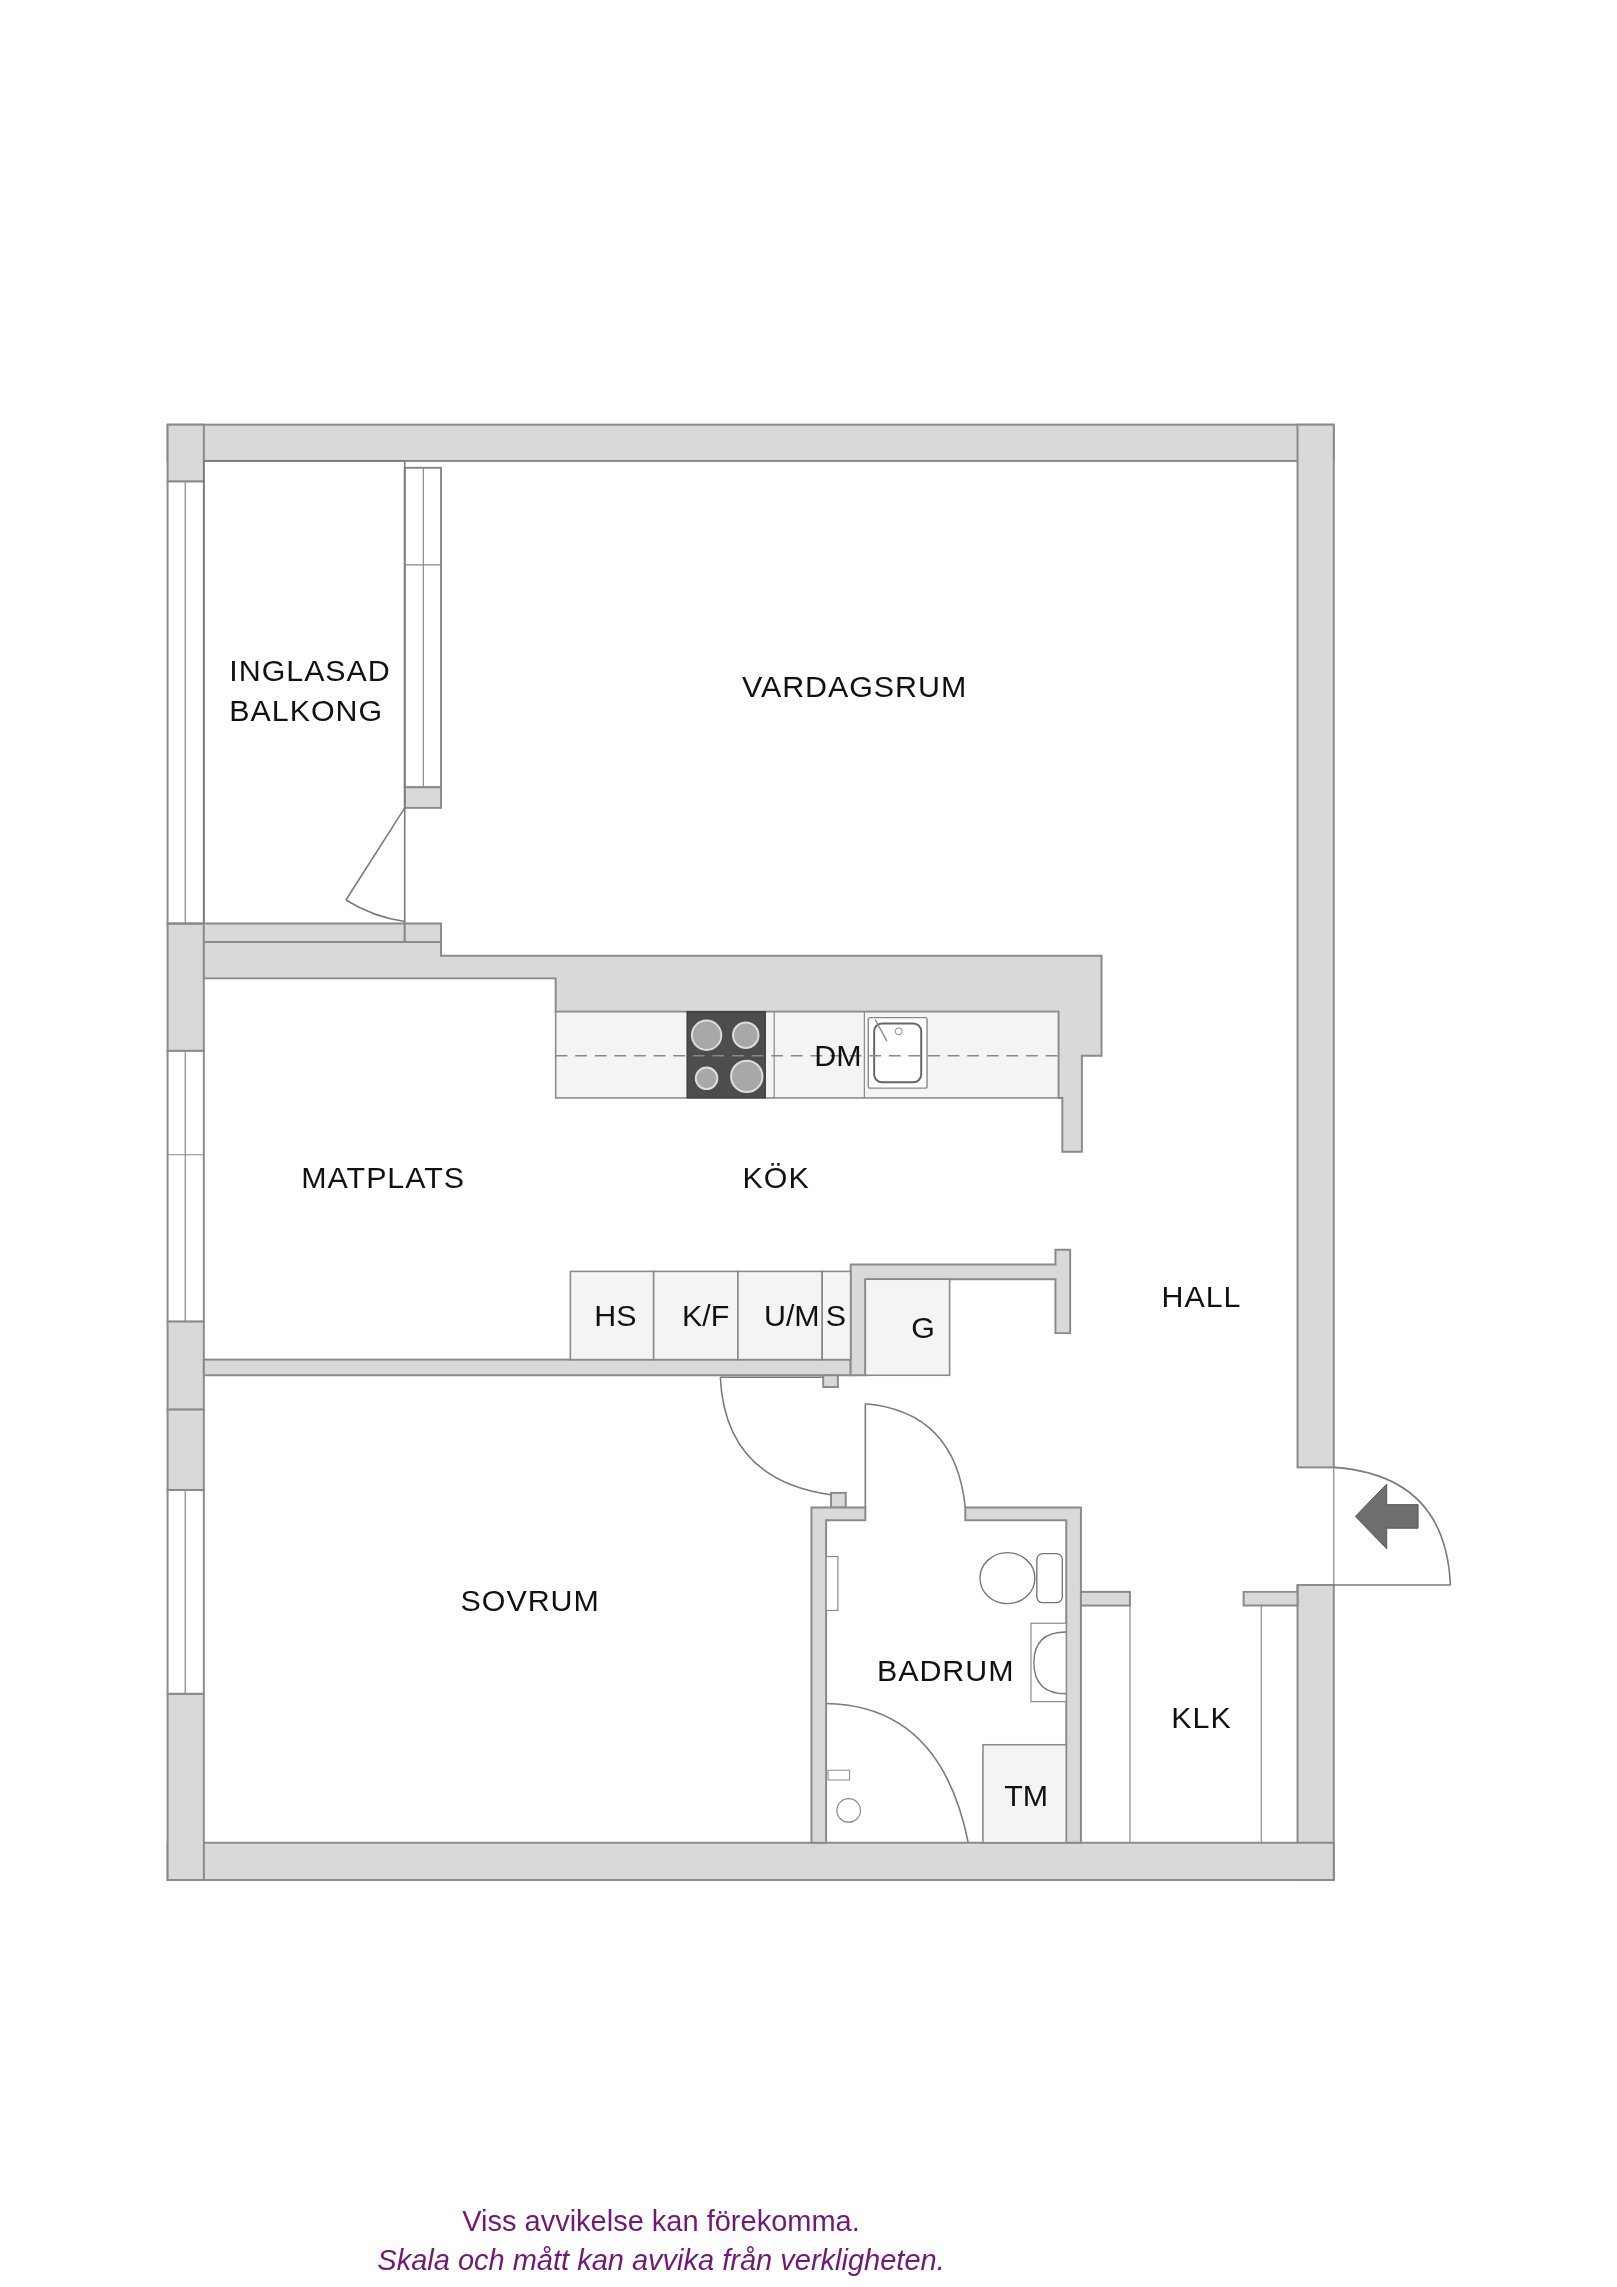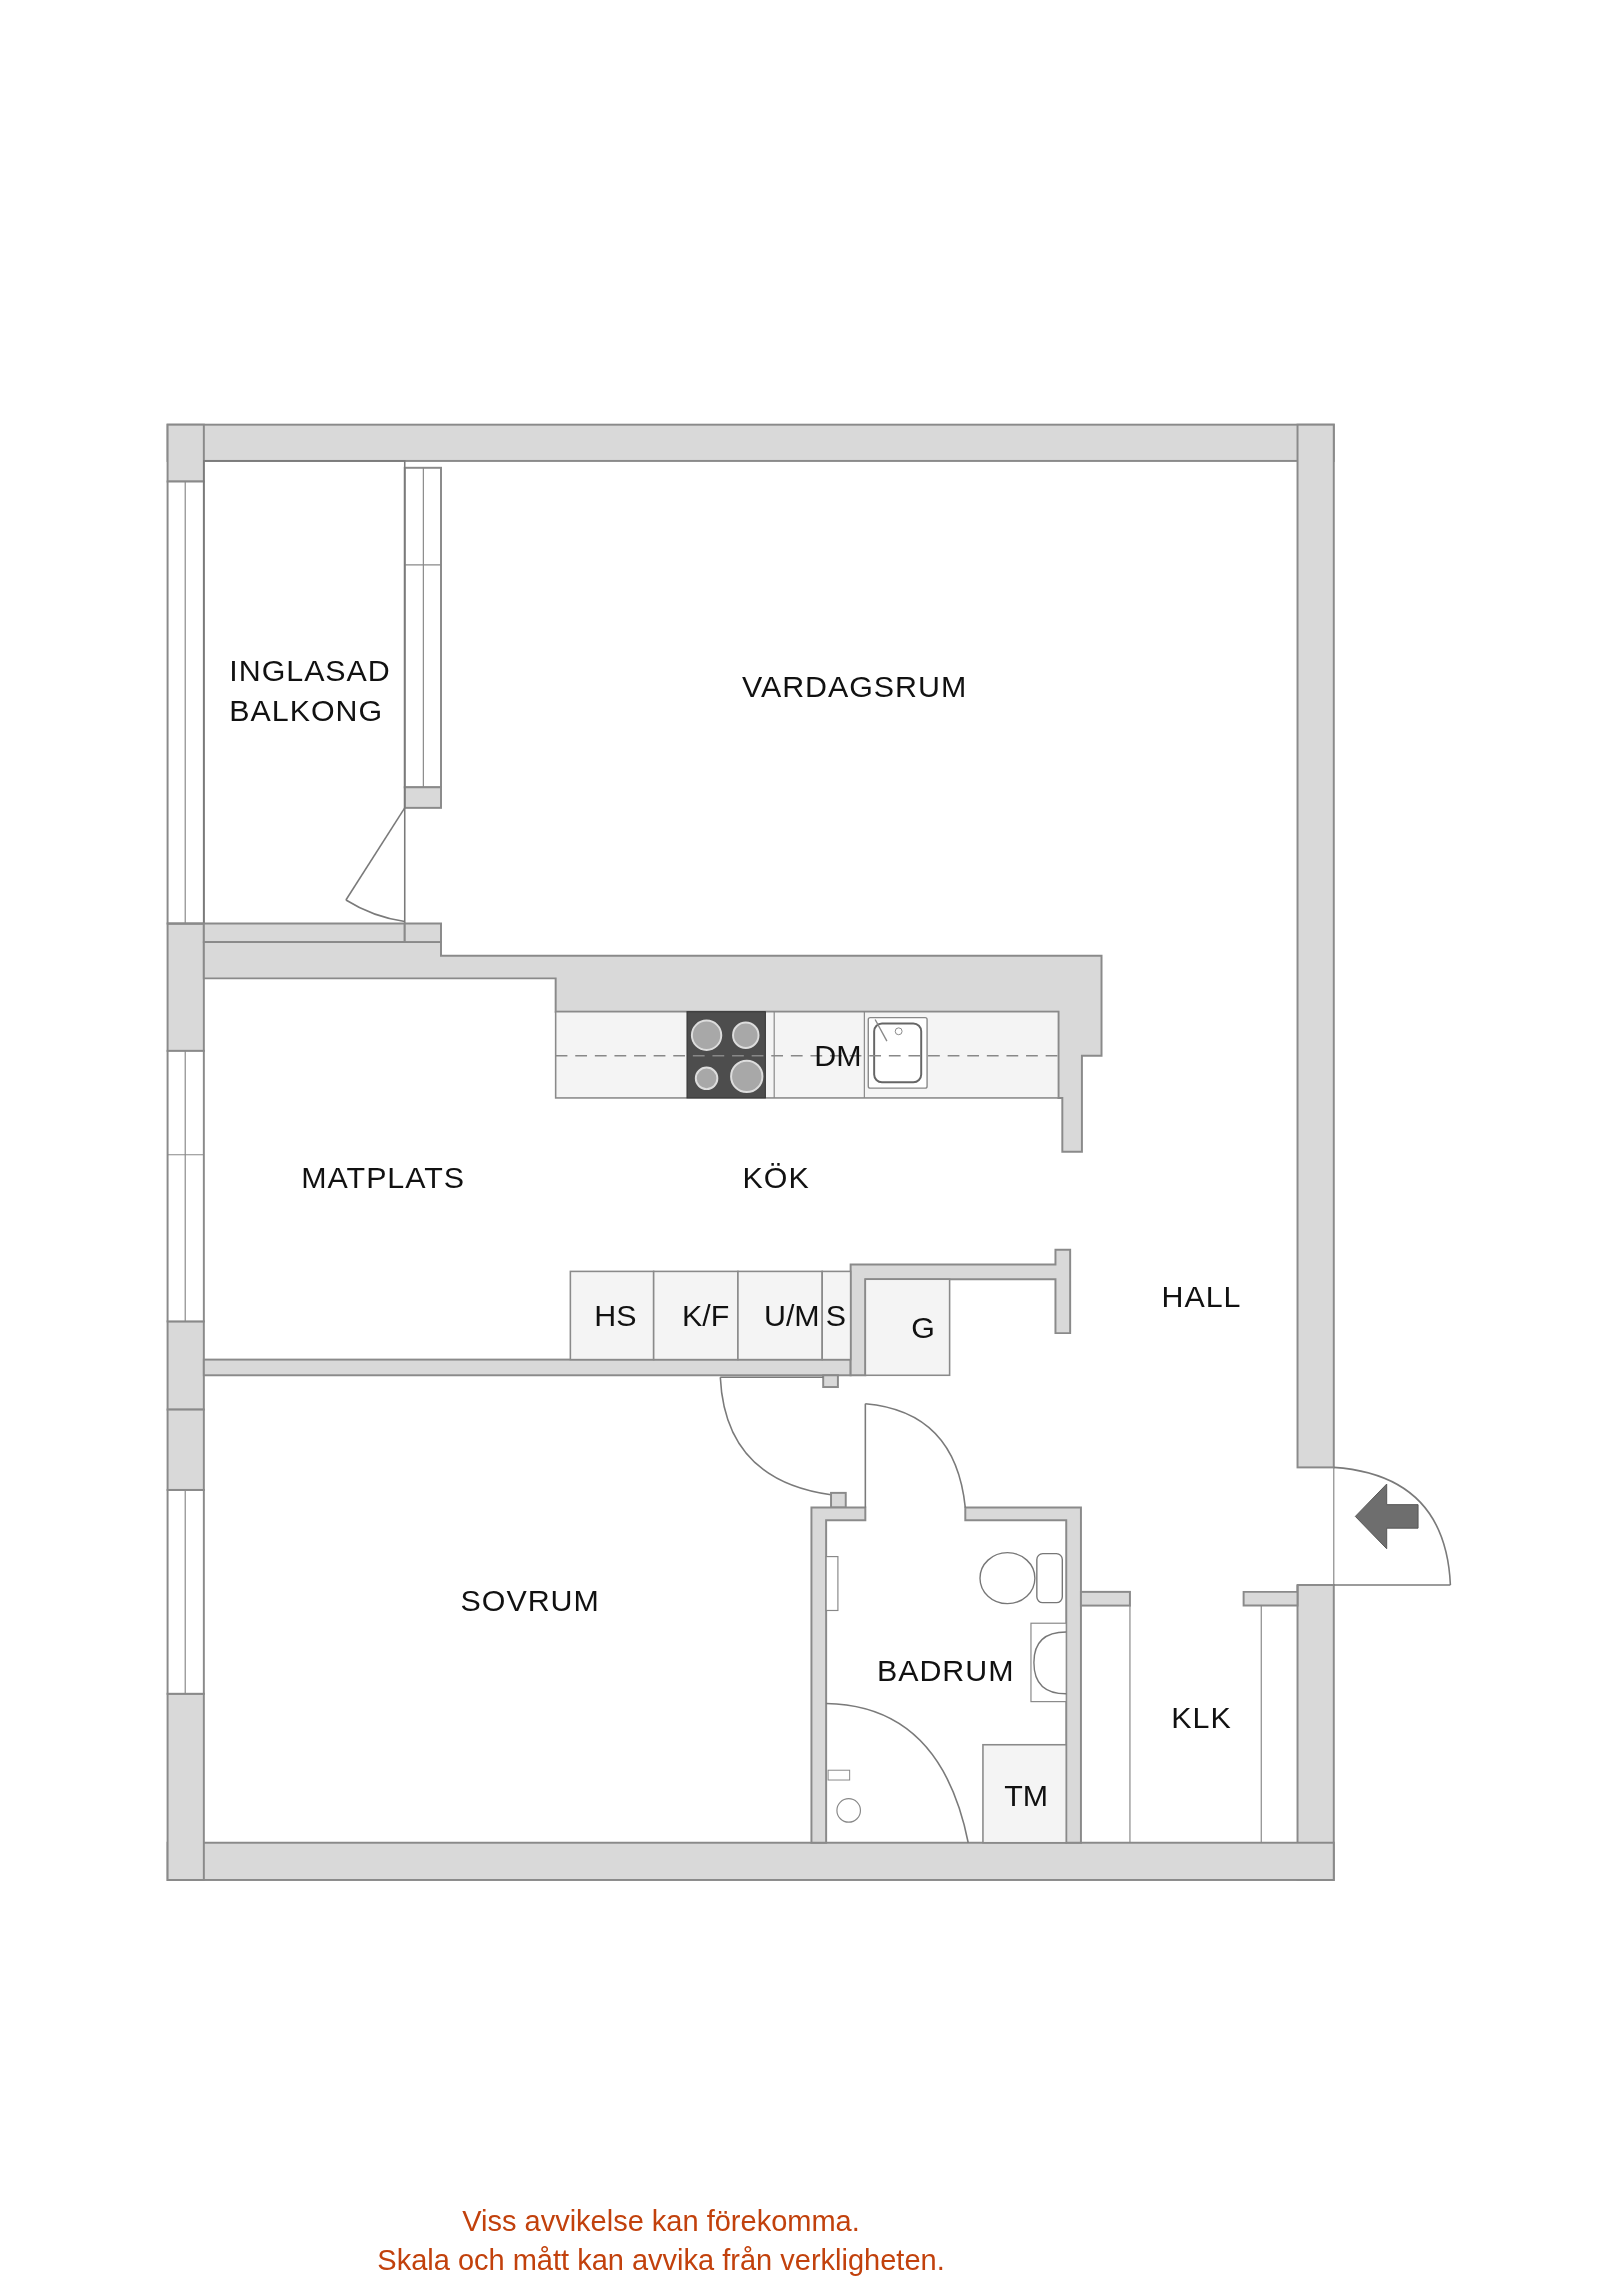--- a/index.html
+++ b/index.html
@@ -5,21 +5,21 @@
   html,body{margin:0;padding:0;background:#fff;}
   body{width:1617px;height:2288px;position:relative;overflow:hidden;}
   #plan{position:absolute;left:0;top:0;width:1617px;height:2288px;}
   .wall{fill:#d9d9d9;stroke:#8a8a8a;stroke-width:2;}
   .glass{fill:#fff;stroke:#8a8a8a;stroke-width:2;}
   .line{fill:none;stroke:#7a7a7a;stroke-width:1.6;}
   .thin{fill:none;stroke:#888;stroke-width:1.2;}
   .counter{fill:#f4f4f4;stroke:#8a8a8a;stroke-width:1.6;}
   .lbl{font-family:"Liberation Sans",sans-serif;font-size:31px;fill:#111;letter-spacing:1px;}
   .sm{font-family:"Liberation Sans",sans-serif;font-size:31px;fill:#111;}
-  .footer{position:absolute;left:0;width:1322px;text-align:center;font-family:"Liberation Sans",sans-serif;font-size:29px;color:#c2410c;line-height:38px;}
+  .footer{position:absolute;left:0;width:1322px;text-align:center;font-family:"Liberation Sans",sans-serif;font-size:29px;color:#701a75;line-height:38px;}
 </style>
 </head>
 <body>
 
 <svg id="plan" viewBox="0 0 1650 2334" xmlns="http://www.w3.org/2000/svg">
 
   <g>
 
     <rect class="wall" x="171" y="433" width="1190" height="37"></rect>
 
@@ -152,14 +152,14 @@
     <text class="lbl" x="391" y="1212" text-anchor="middle">MATPLATS</text>
     <text class="lbl" x="792" y="1212" text-anchor="middle">KÖK</text>
     <text class="lbl" x="1226" y="1333" text-anchor="middle">HALL</text>
     <text class="lbl" x="541" y="1644" text-anchor="middle">SOVRUM</text>
     <text class="lbl" x="965" y="1715" text-anchor="middle">BADRUM</text>
     <text class="lbl" x="1226" y="1763" text-anchor="middle">KLK</text>
   </g>
 </svg>
 
 <div class="footer" style="top:2202px;">Viss avvikelse kan förekomma.</div>
-<div class="footer" style="top:2241px;">Skala och mått kan avvika från verkligheten.</div>
+<div class="footer" style="top:2241px;font-style:italic;">Skala och mått kan avvika från verkligheten.</div>
 
 
 </body></html>

